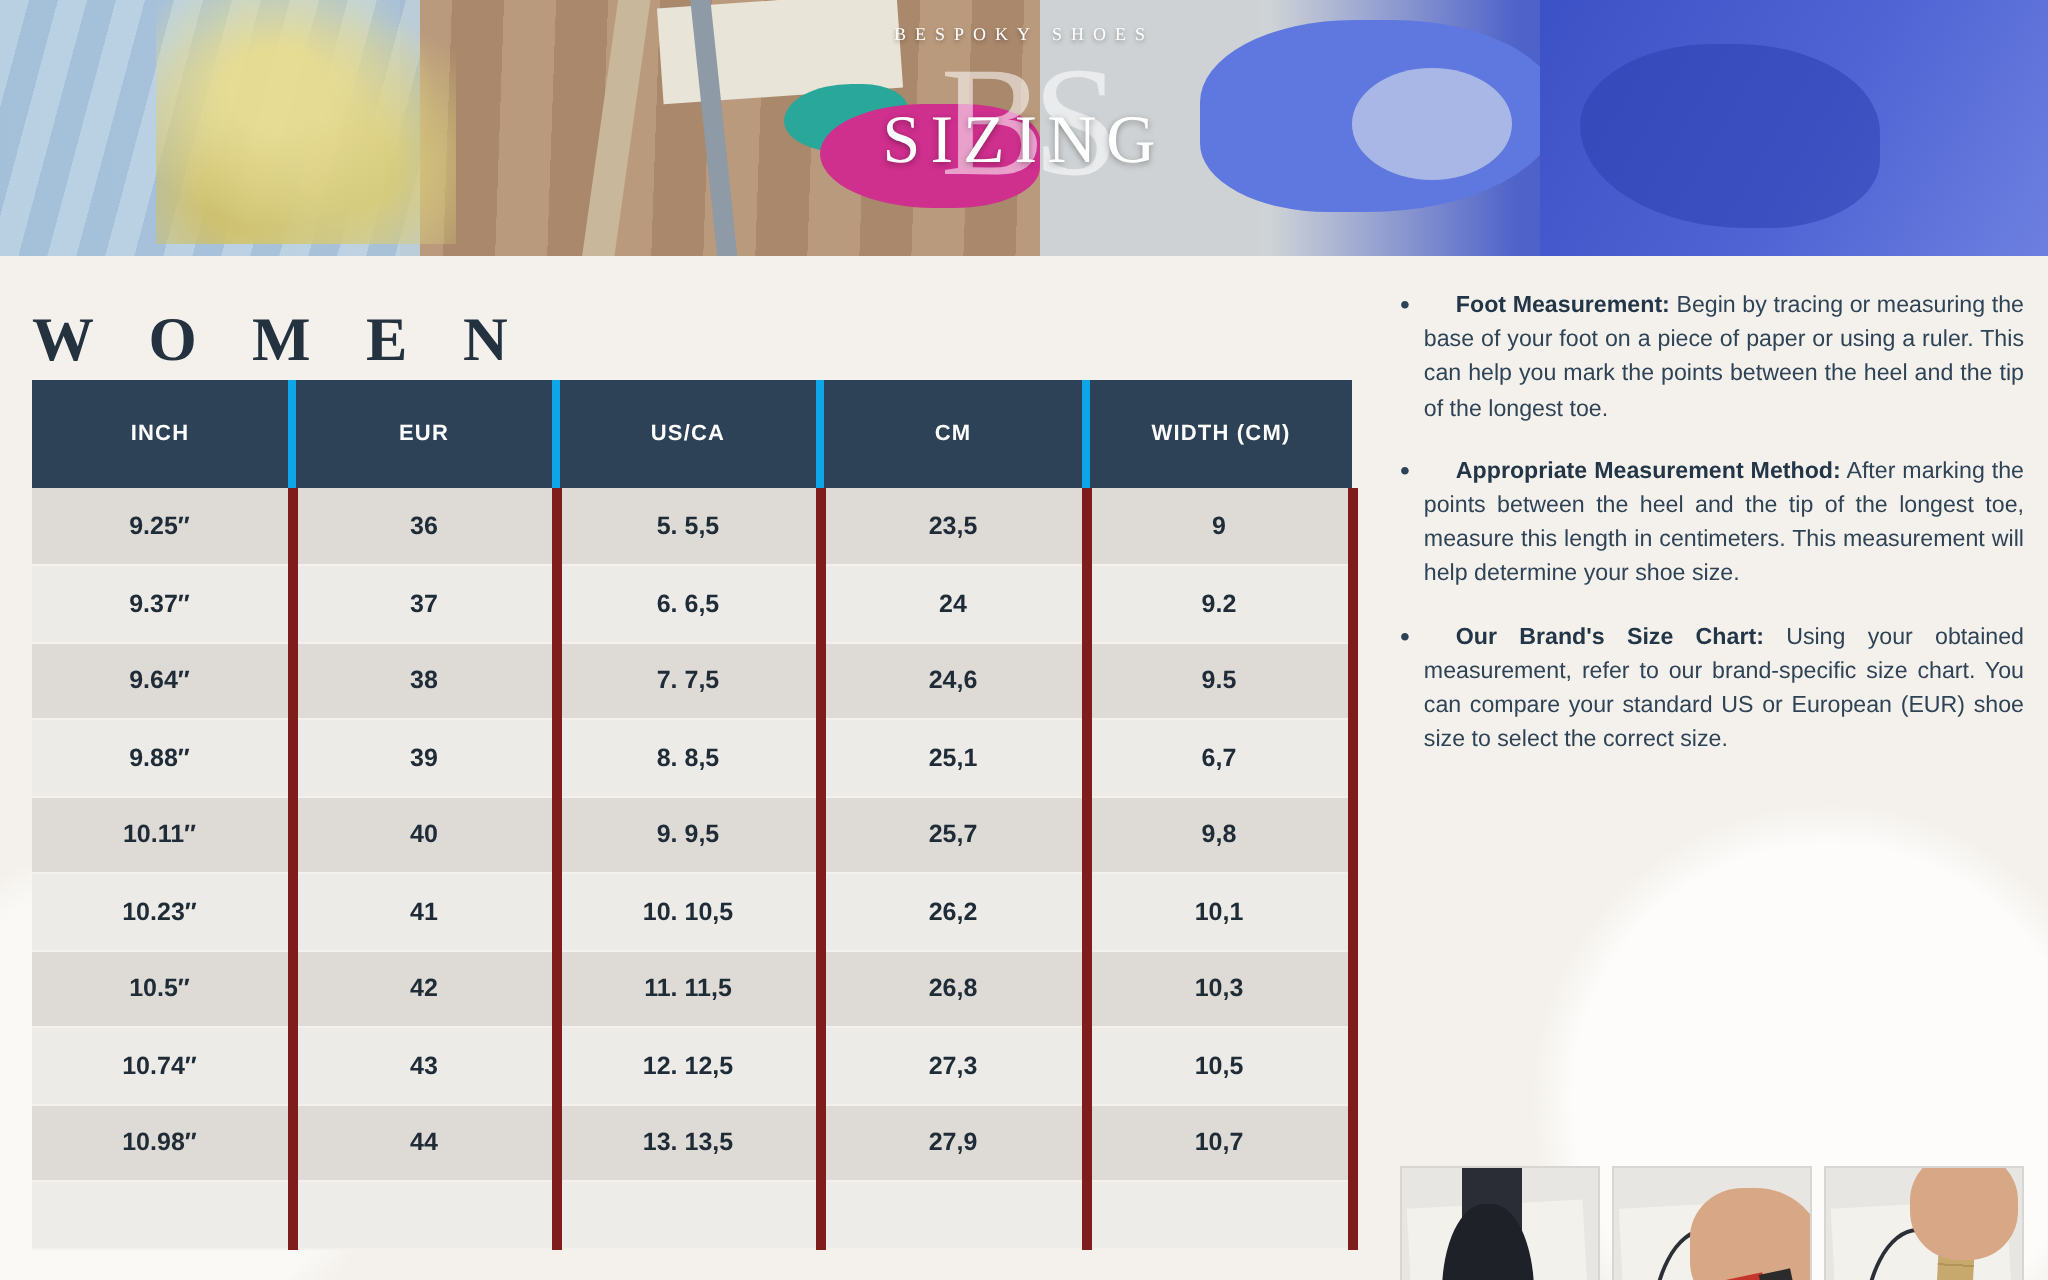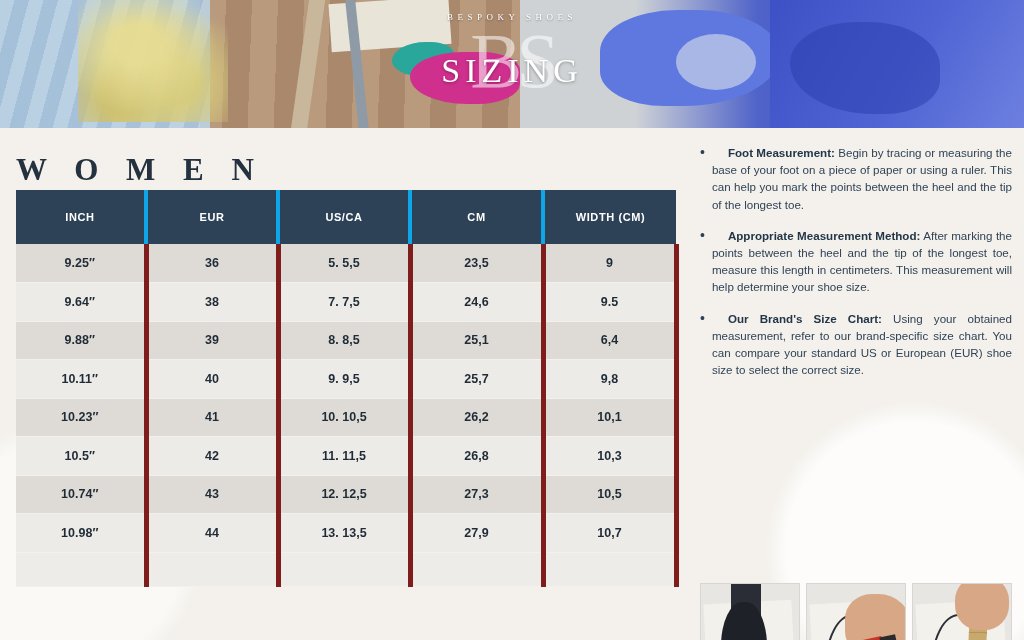--- a/index.html
+++ b/index.html
@@ -161,32 +161,39 @@
         </thead>
         <tbody>
           <tr>
             <td>9.25″</td>
             <td>36</td>
             <td>5. 5,5</td>
             <td>23,5</td>
             <td>9</td>
           </tr>
           <tr>
+            <td>9.37″</td>
+            <td>37</td>
+            <td>6. 6,5</td>
+            <td>24</td>
+            <td>9.2</td>
+          </tr>
+          <tr>
             <td>9.64″</td>
             <td>38</td>
             <td>7. 7,5</td>
             <td>24,6</td>
             <td>9.5</td>
           </tr>
           <tr>
             <td>9.88″</td>
             <td>39</td>
             <td>8. 8,5</td>
             <td>25,1</td>
-            <td>6,4</td>
+            <td>6,7</td>
           </tr>
           <tr>
             <td>10.11″</td>
             <td>40</td>
             <td>9. 9,5</td>
             <td>25,7</td>
             <td>9,8</td>
           </tr>
           <tr>
             <td>10.23″</td>

